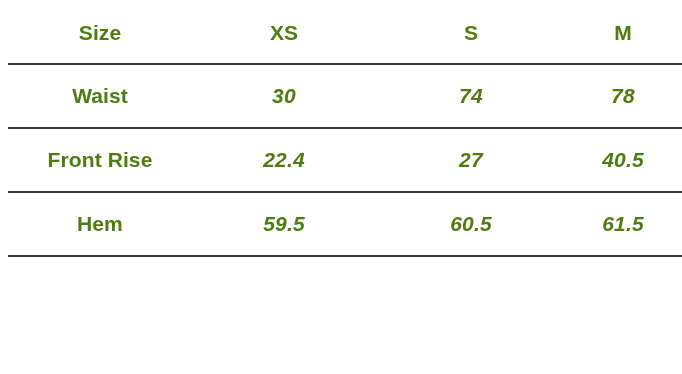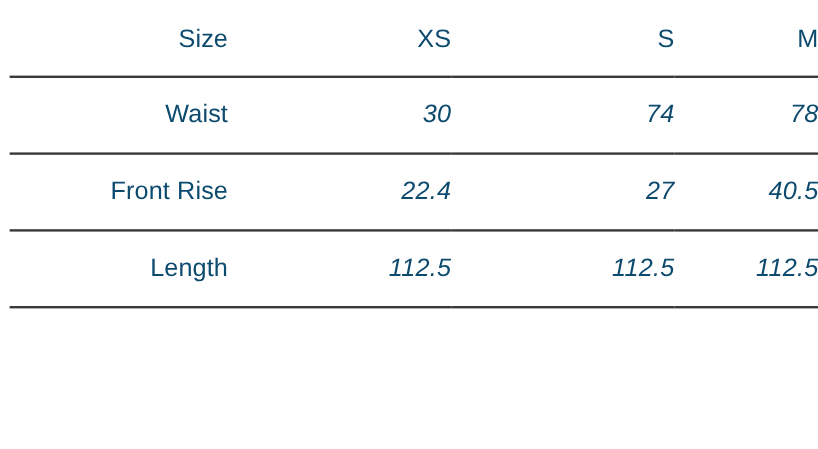--- a/index.html
+++ b/index.html
@@ -37,24 +37,24 @@
 
   table.measurements tr {
     height: 64px;
   }
 
   table.measurements th,
   table.measurements td {
     border: 0;
     border-bottom: 2px solid #3a3a3a;
     padding: 0 0 0 2px;
-    text-align: right;
+    text-align: center;
     vertical-align: middle;
-    color: #0c4a6e;
-    font-weight: normal;
+    color: #4d7c0f;
+    font-weight: bold;
     white-space: nowrap;
   }
 
   
   table.measurements thead th {
     font-size: 21px;
     font-style: normal;
     letter-spacing: 0.1px;
     height: 49px;
     padding-top: 2px;
@@ -112,24 +112,24 @@
 
 
       <tr>
         <th class="row-label">Front Rise</th>
         <td class="value cell-pad-1">22.4</td>
         <td class="value cell-pad-2">27</td>
         <td class="value cell-pad-3">40.5</td>
       </tr>
 
 
+      <tr>
+        <th class="row-label">Hem</th>
+        <td class="value cell-pad-1">59.5</td>
+        <td class="value cell-pad-2">60.5</td>
+        <td class="value cell-pad-3">61.5</td>
+      </tr>
 
-      <tr>
-        <th class="row-label">Length</th>
-        <td class="value cell-pad-1">112.5</td>
-        <td class="value cell-pad-2">112.5</td>
-        <td class="value cell-pad-3">112.5</td>
-      </tr>
 
     </tbody>
   </table>
 
 </div>
 
 </body></html>

